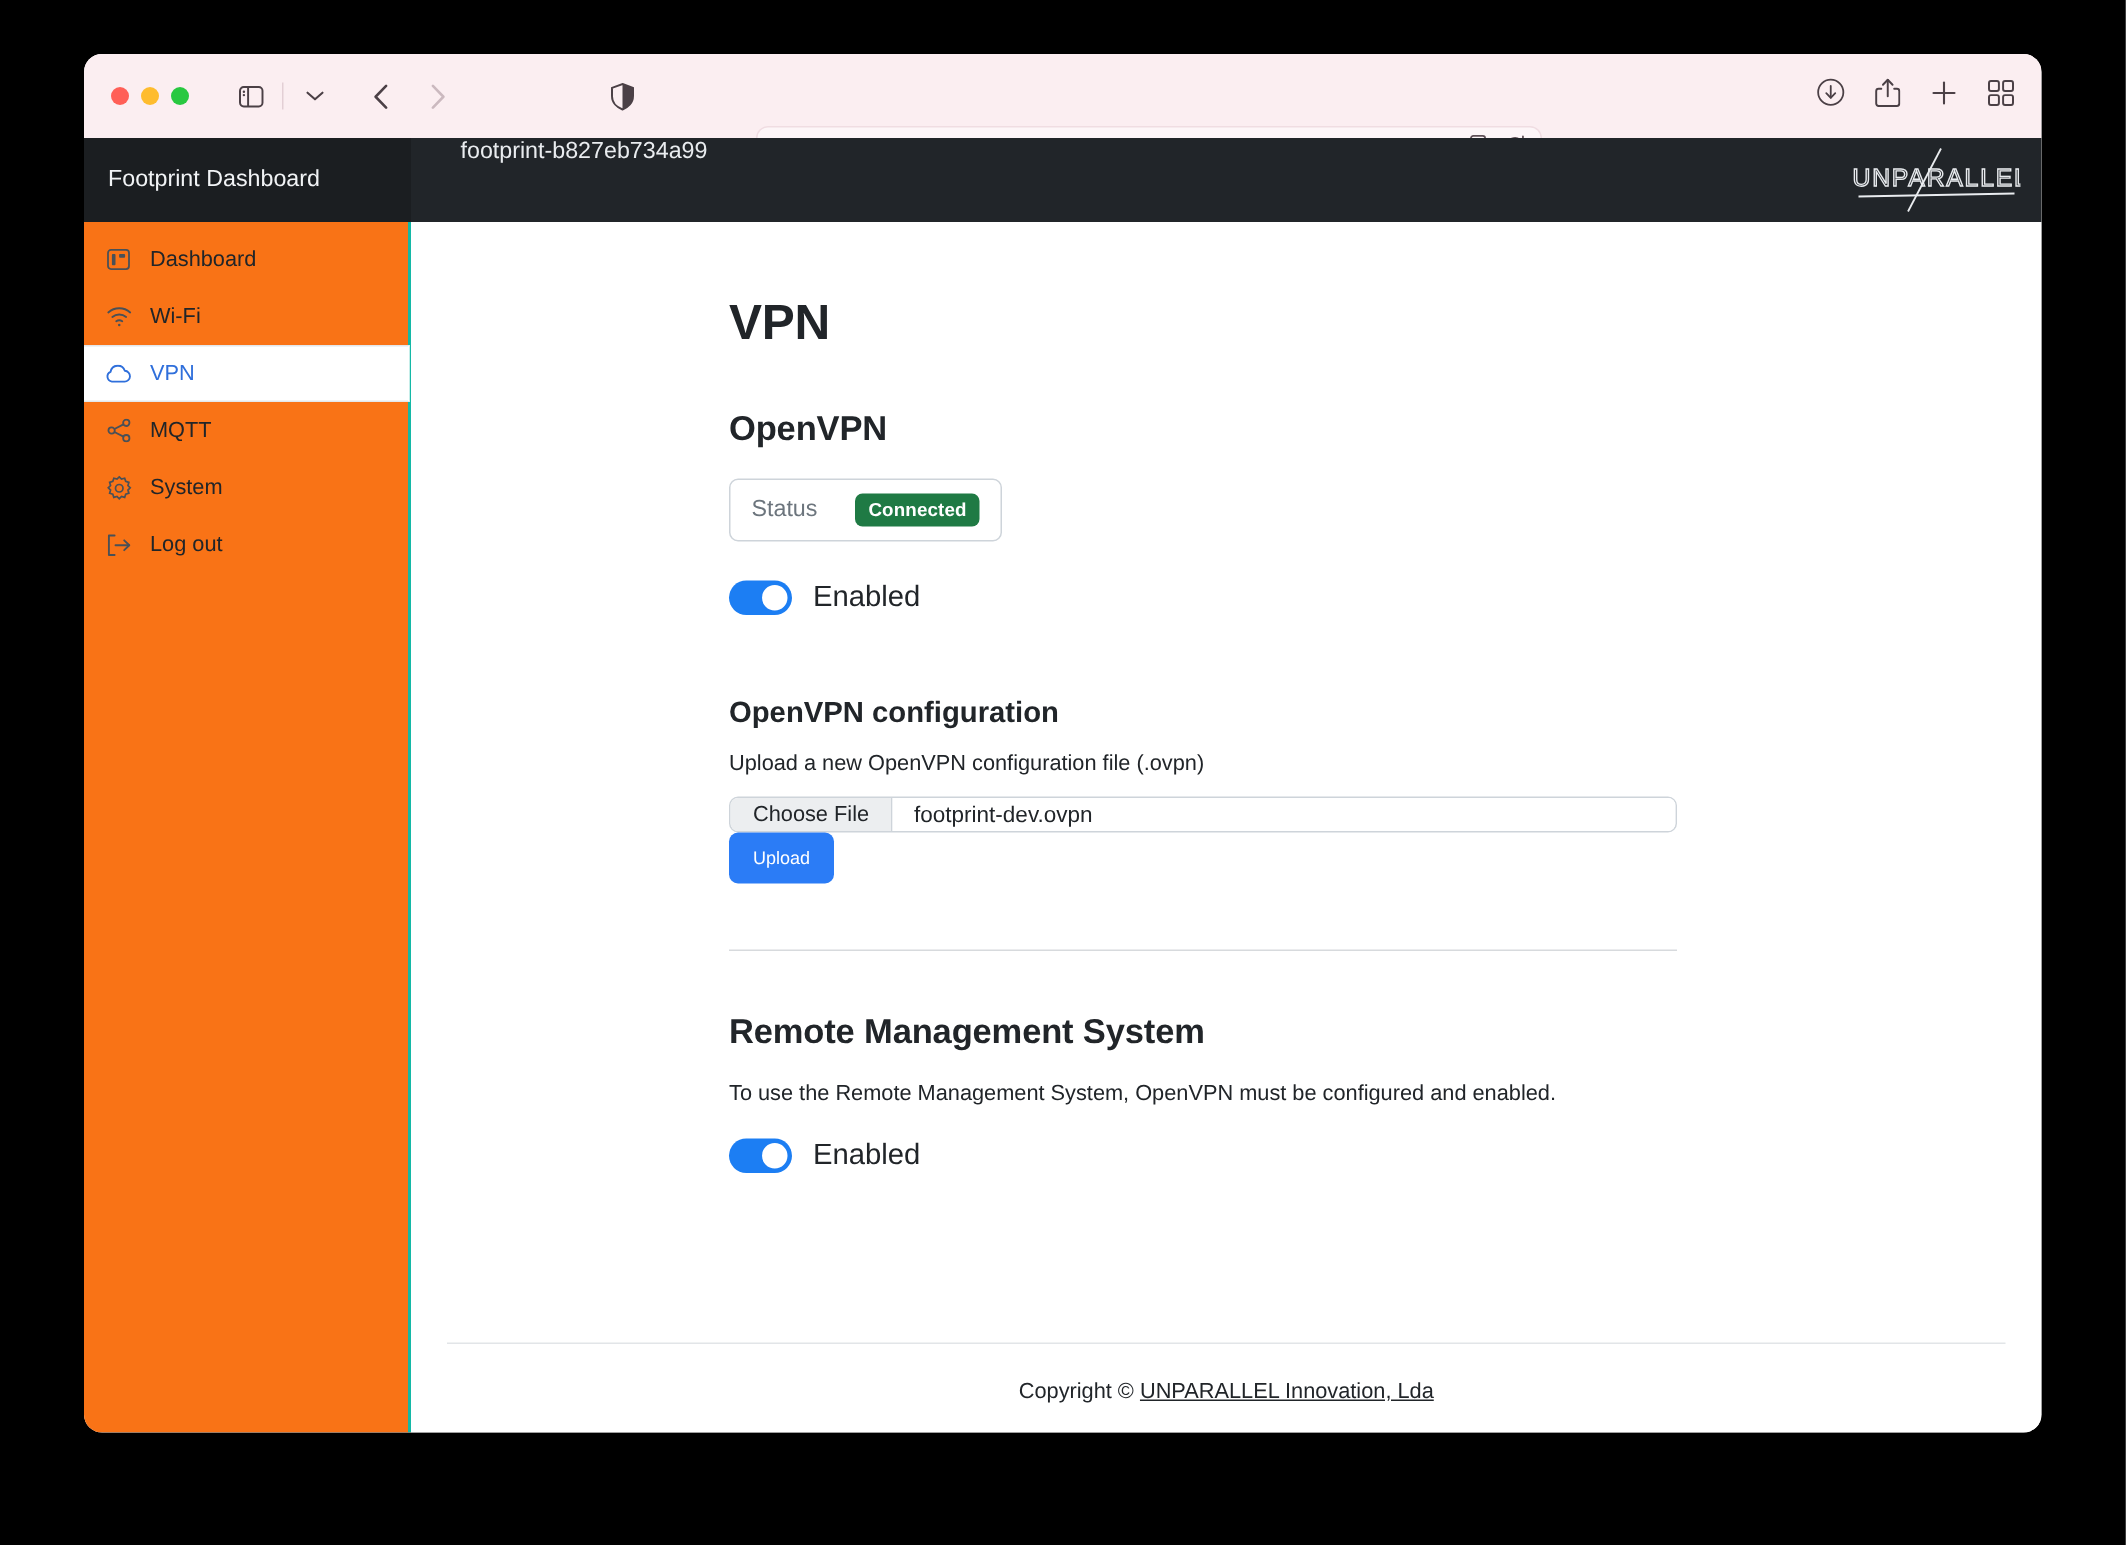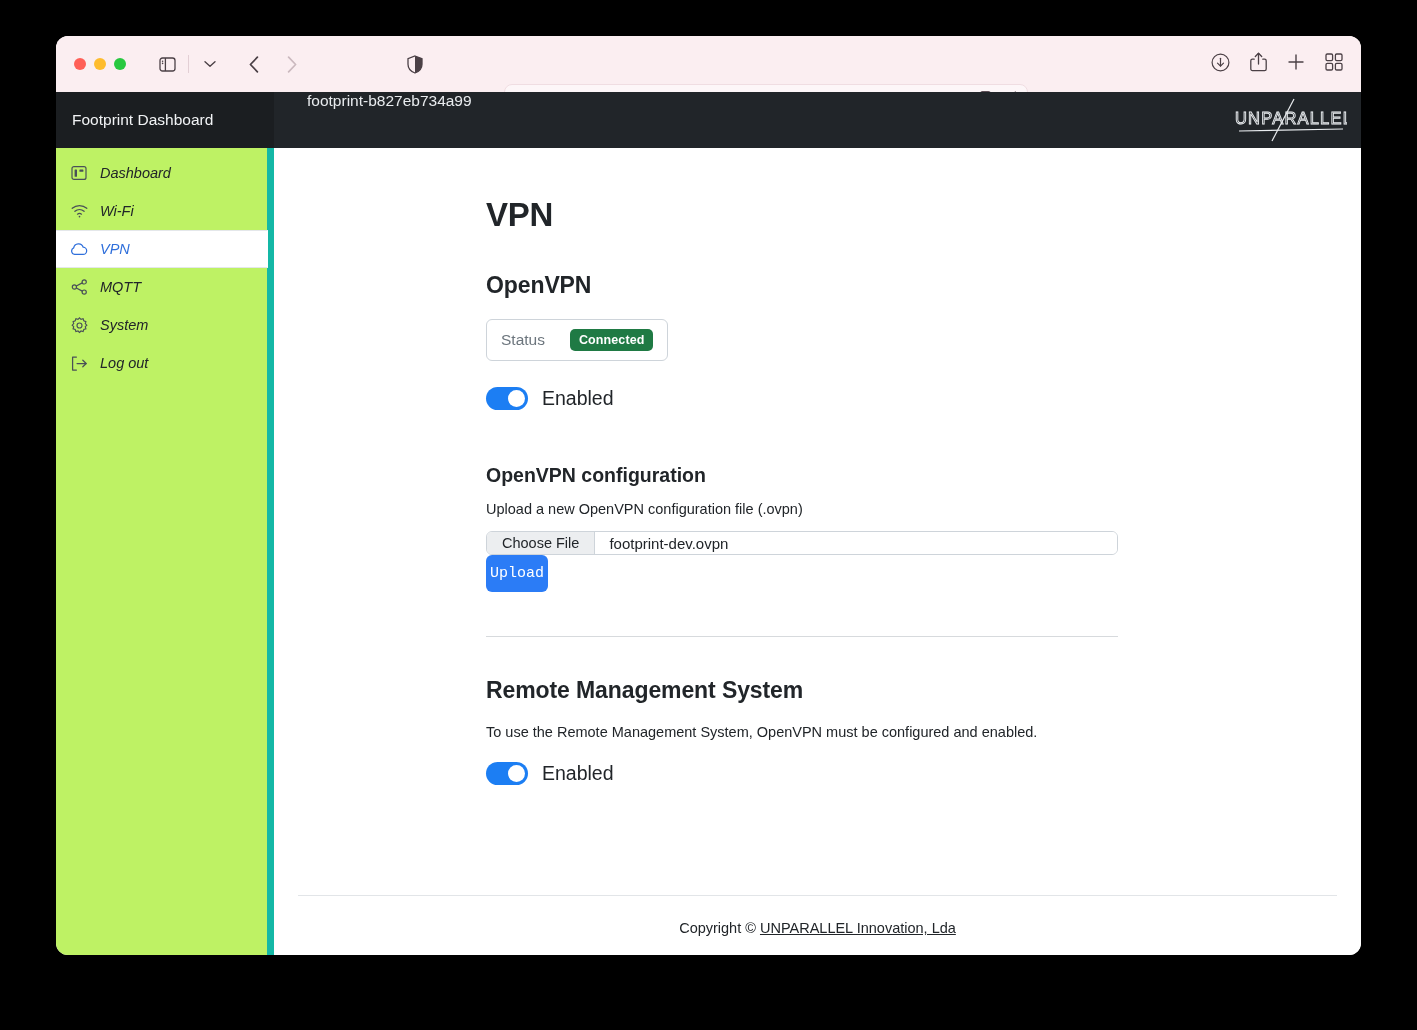--- a/index.html
+++ b/index.html
@@ -88,25 +88,24 @@
   .logo-wrap {
     position: absolute; right: 14px; top: 50%; transform: translateY(-50%);
     width: 120px; height: 44px;
   }
 
   
   .app-body { display: flex; height: 807px; }
 
   .sidebar {
     width: 218px;
-    background: #bef264;
-    border-right: 7px solid #14b8a6;
+    background: #f97316;
+    border-right: 2px solid #14b8a6;
     padding-top: 6px;
     flex: 0 0 218px;
-    font-style: italic;
   }
   .nav-item {
     display: flex; align-items: center; gap: 12px;
     height: 38px; padding: 0 14px;
     font-size: 14.5px; color: #212529;
     cursor: pointer;
   }
   .nav-item .ic { width: 18px; height: 18px; display: flex; align-items: center; justify-content: center; color: #495057; flex: 0 0 18px; }
   .nav-item.active {
     background: #ffffff;
@@ -180,22 +179,22 @@
     font-size: 14.5px; color: #212529; cursor: pointer;
   }
   .file-name {
     display: flex; align-items: center; padding: 0 14px;
     font-size: 15px; color: #212529; background: #fff; flex: 1;
   }
 
   .btn-primary {
     background: #2b7cf6; color: #fff;
     border: none; border-radius: 6px;
-    font-size: 15px; font-family: Liberation Mono, monospace;
-    padding: 10px 4px; cursor: pointer;
+    font-size: 12px; font-family: Liberation Sans, sans-serif;
+    padding: 10px 16px; cursor: pointer;
   }
 
   .hr { height: 1px; background: #d7dadd; margin: 44px 0 40px 0; width: 632px; }
 
   .footer {
     position: absolute; left: 24px; right: 24px; bottom: 19px;
   }
   .footer-line { height: 1px; background: #e2e5e8; margin-bottom: 24px; }
   .footer-text { text-align: center; font-size: 14.5px; color: #212529; }
   .footer-text a { color: #212529; text-decoration: underline; }

